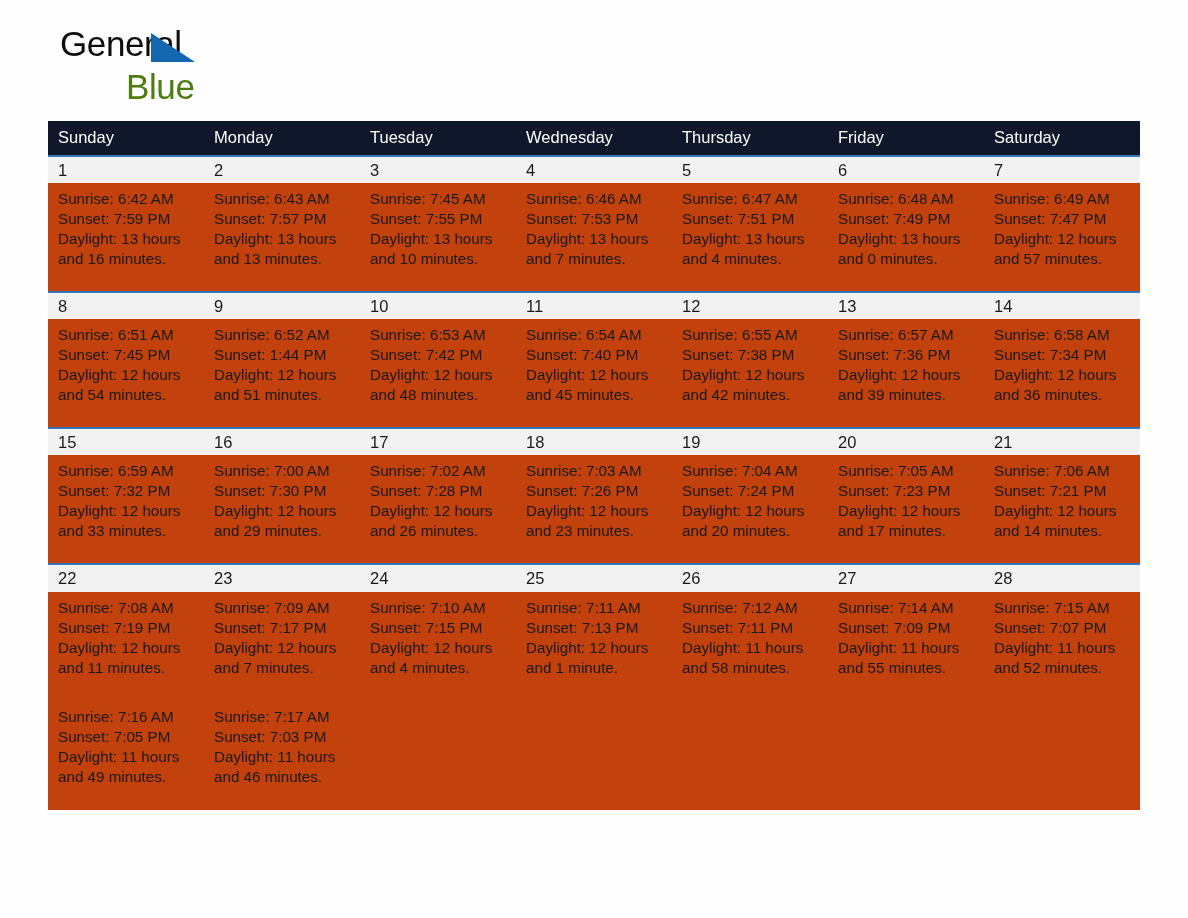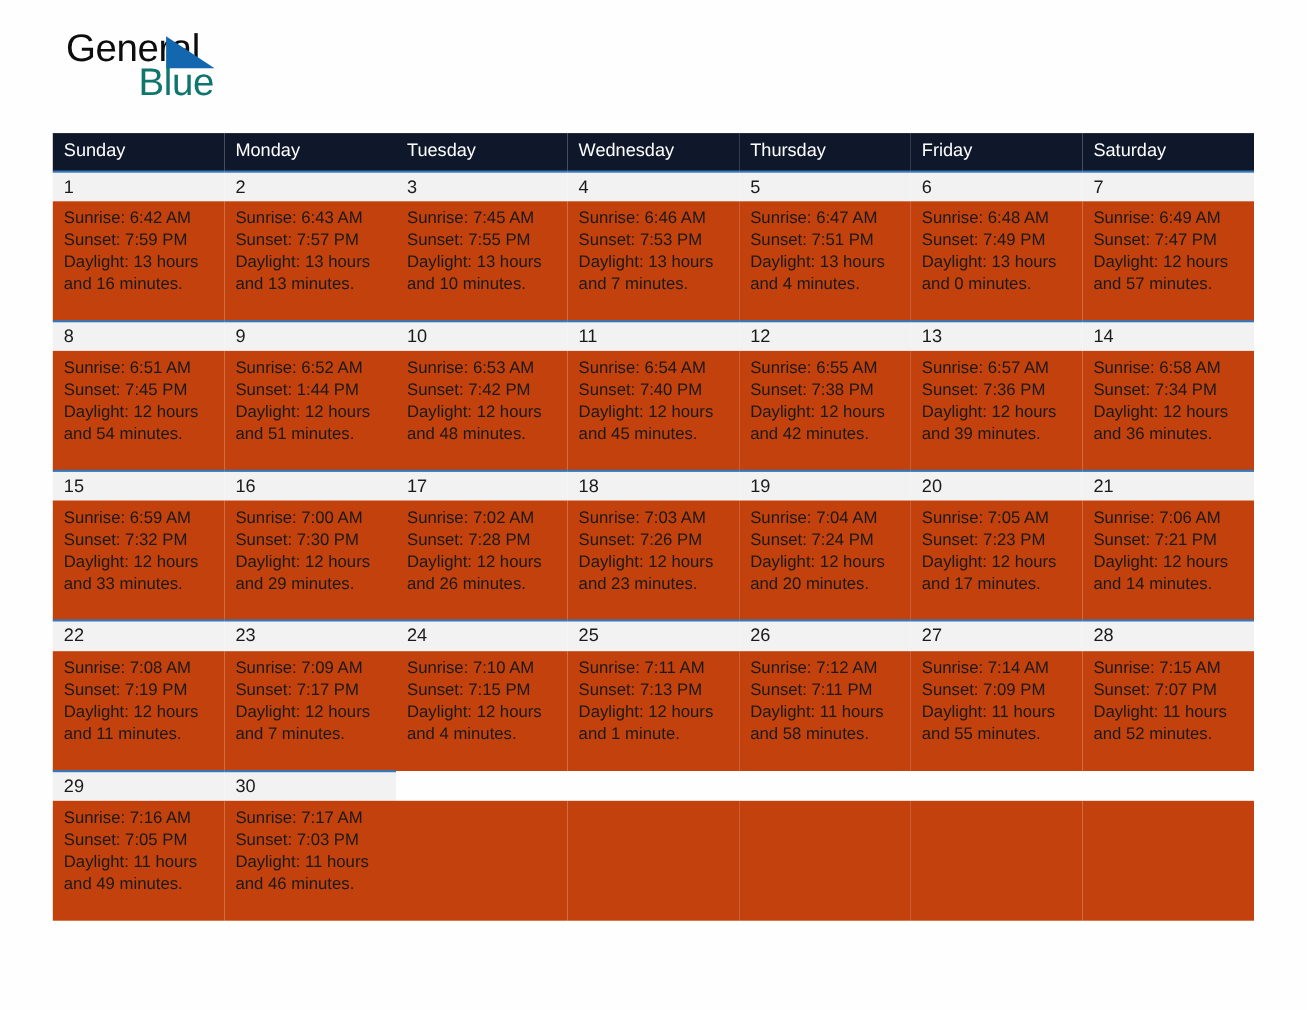--- a/index.html
+++ b/index.html
@@ -51,24 +51,24 @@
     left: 103px;
     top: 9px;
     width: 0;
     height: 0;
     border-left: 44px solid #1267ae;
     border-top: 29px solid transparent;
   }
   .logo-line2 {
     position: absolute;
     left: 78px;
-    top: 31px;
+    top: 43px;
     font-size: 35px;
     letter-spacing: -0.4px;
-    color: #0f766e;
+    color: #4d7c0f;
     white-space: nowrap;
   }
   .title-block {
     text-align: right;
     padding-top: 2px;
   }
   .cal-title {
     font-size: 39px;
     font-weight: normal;
     color: #111;
@@ -381,29 +381,20 @@
           <div class="line">and 55 minutes.</div>
         </td>
         <td>
           <div class="line">Sunrise: 7:15 AM</div>
           <div class="line">Sunset: 7:07 PM</div>
           <div class="line">Daylight: 11 hours</div>
           <div class="line">and 52 minutes.</div>
         </td>
       </tr>
 
-      <tr class="daynum-row">
-        <td>29</td>
-        <td>30</td>
-        <td class="empty"></td>
-        <td class="empty"></td>
-        <td class="empty"></td>
-        <td class="empty"></td>
-        <td class="empty"></td>
-      </tr>
       <tr class="info-row">
         <td>
           <div class="line">Sunrise: 7:16 AM</div>
           <div class="line">Sunset: 7:05 PM</div>
           <div class="line">Daylight: 11 hours</div>
           <div class="line">and 49 minutes.</div>
         </td>
         <td>
           <div class="line">Sunrise: 7:17 AM</div>
           <div class="line">Sunset: 7:03 PM</div>

